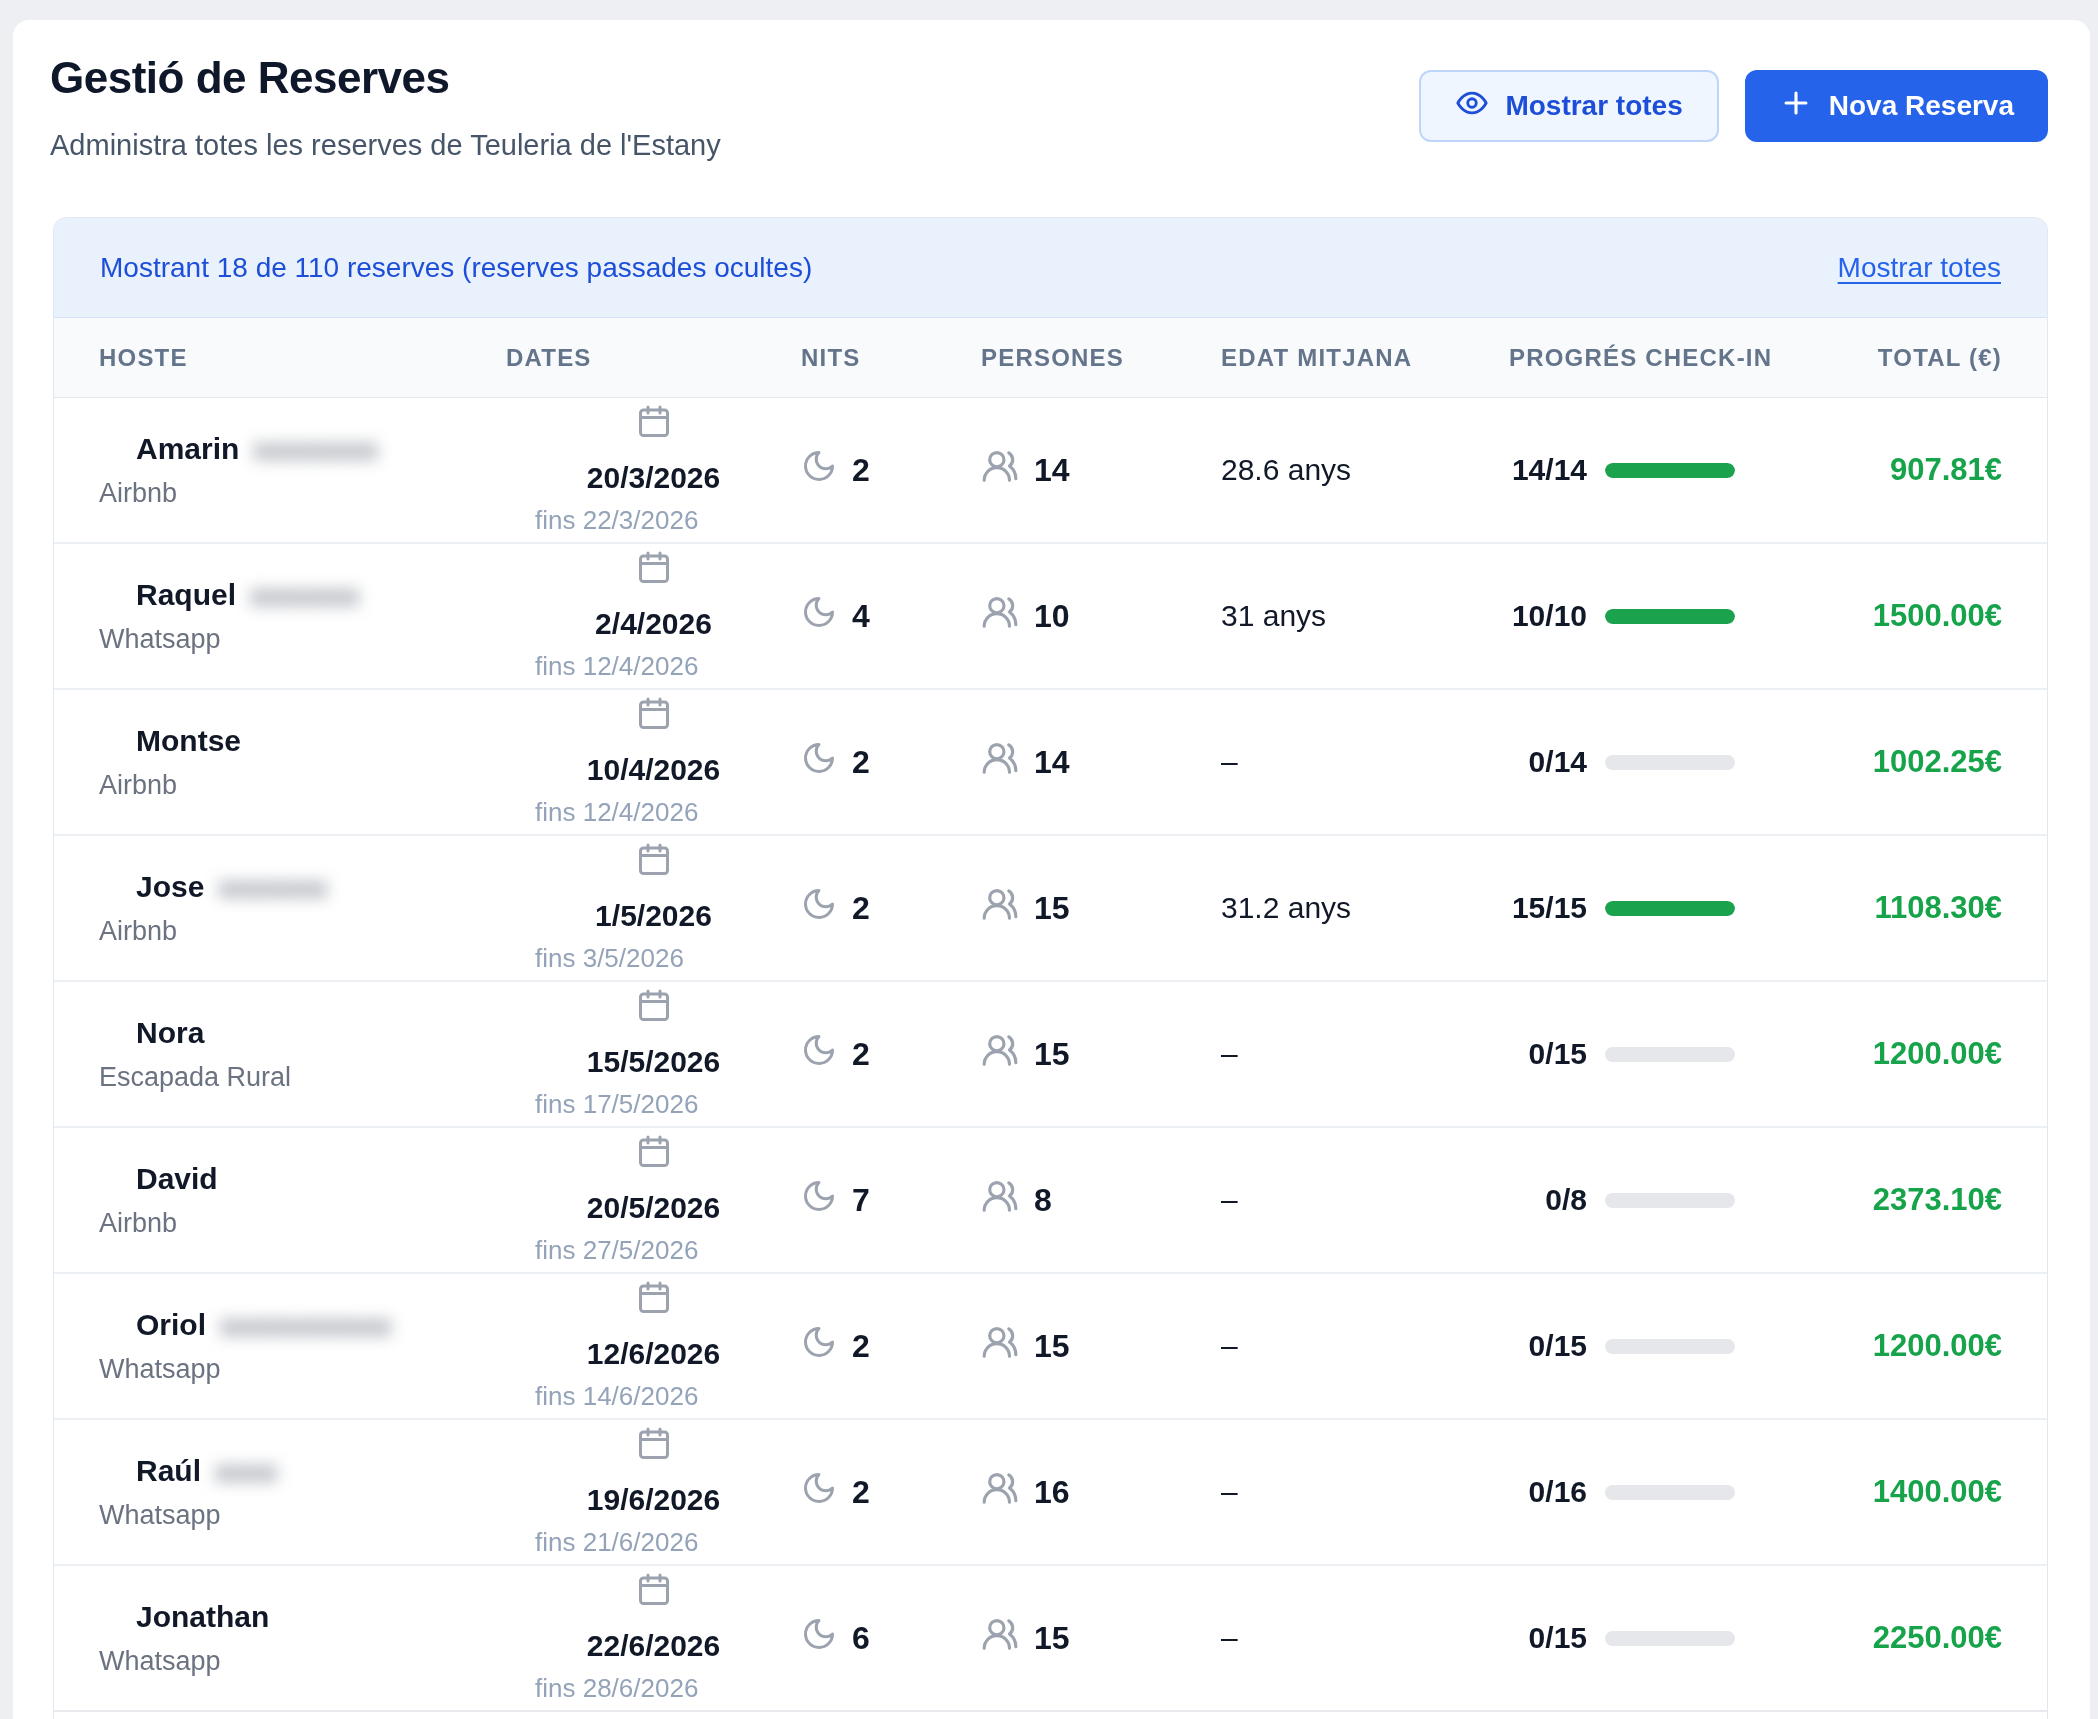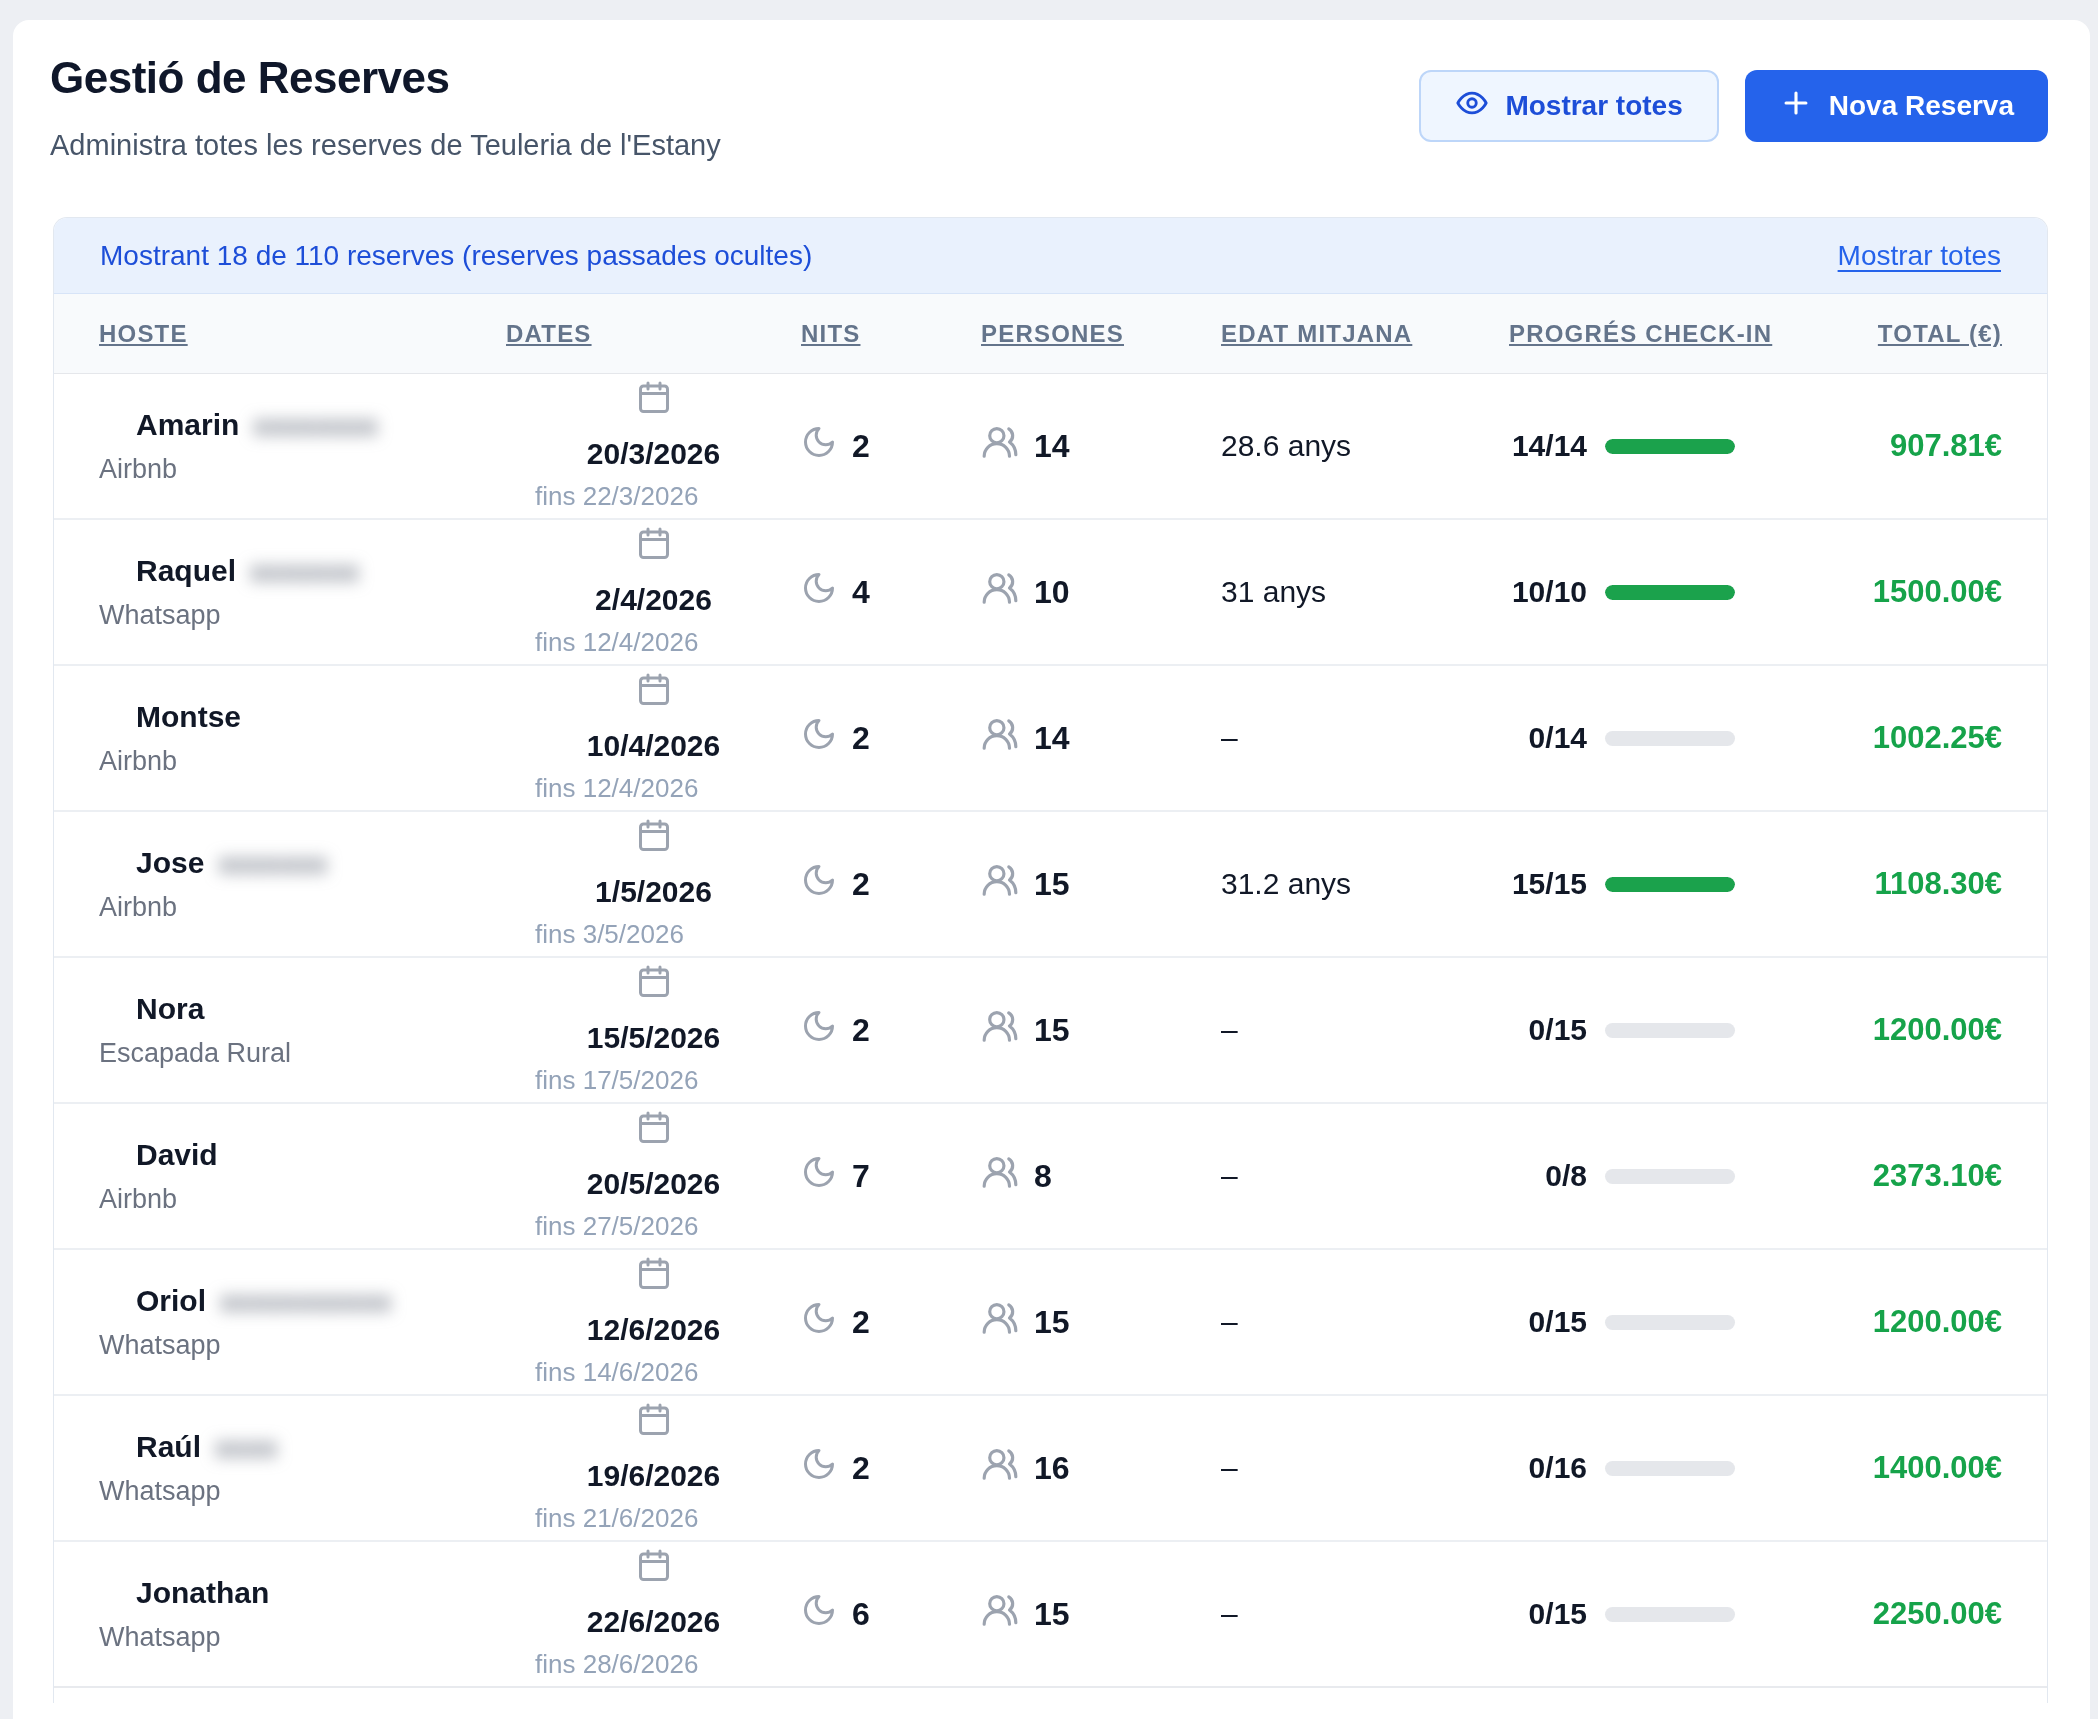--- a/index.html
+++ b/index.html
@@ -40,41 +40,41 @@
   }
   .btn svg { flex:0 0 auto; }
   
   .table-card {
     margin:55px 42px 0 40px;
     border:1px solid #e2e8f0; border-bottom:none;
     border-radius:14px 14px 0 0;
     overflow:hidden; background:#ffffff;
   }
   .banner {
-    height:76px; background:#e9f1fd; border-bottom:1px solid #d7e4f8;
+    height:100px; background:#e9f1fd; border-bottom:1px solid #d7e4f8;
     display:flex; align-items:center; justify-content:space-between;
     padding:0 46px;
   }
   .banner-text { font-size:28px; color:#1d4ed8; font-weight:500; }
   .banner-link {
     font-size:28px; color:#2563eb; font-weight:500;
     text-decoration:underline; text-underline-offset:5px; cursor:pointer;
   }
   .grid-row {
     display:grid;
     grid-template-columns:407px 295px 180px 240px 288px 277px 1fr;
     padding:0 45px;
   }
   .thead {
     height:80px; background:#f8fafc; border-bottom:1px solid #e5e7eb;
     align-items:center;
   }
   .th {
     font-size:24px; font-weight:700; color:#64748b;
-    letter-spacing:1.2px; text-transform:uppercase;text-decoration:underline;
+    letter-spacing:1.2px; text-transform:uppercase;
   }
   .th.right { text-align:right; }
   
   .row {
     height:146px; align-items:center; background:#ffffff;
     border-bottom:2px solid #eceff3; cursor:pointer;
   }
   .row:last-child { border-bottom:2px solid #e8eaee; }
   .name-line { display:flex; align-items:baseline;margin-left:37px; }
   .name { font-size:30px; font-weight:700; color:#111827; }

